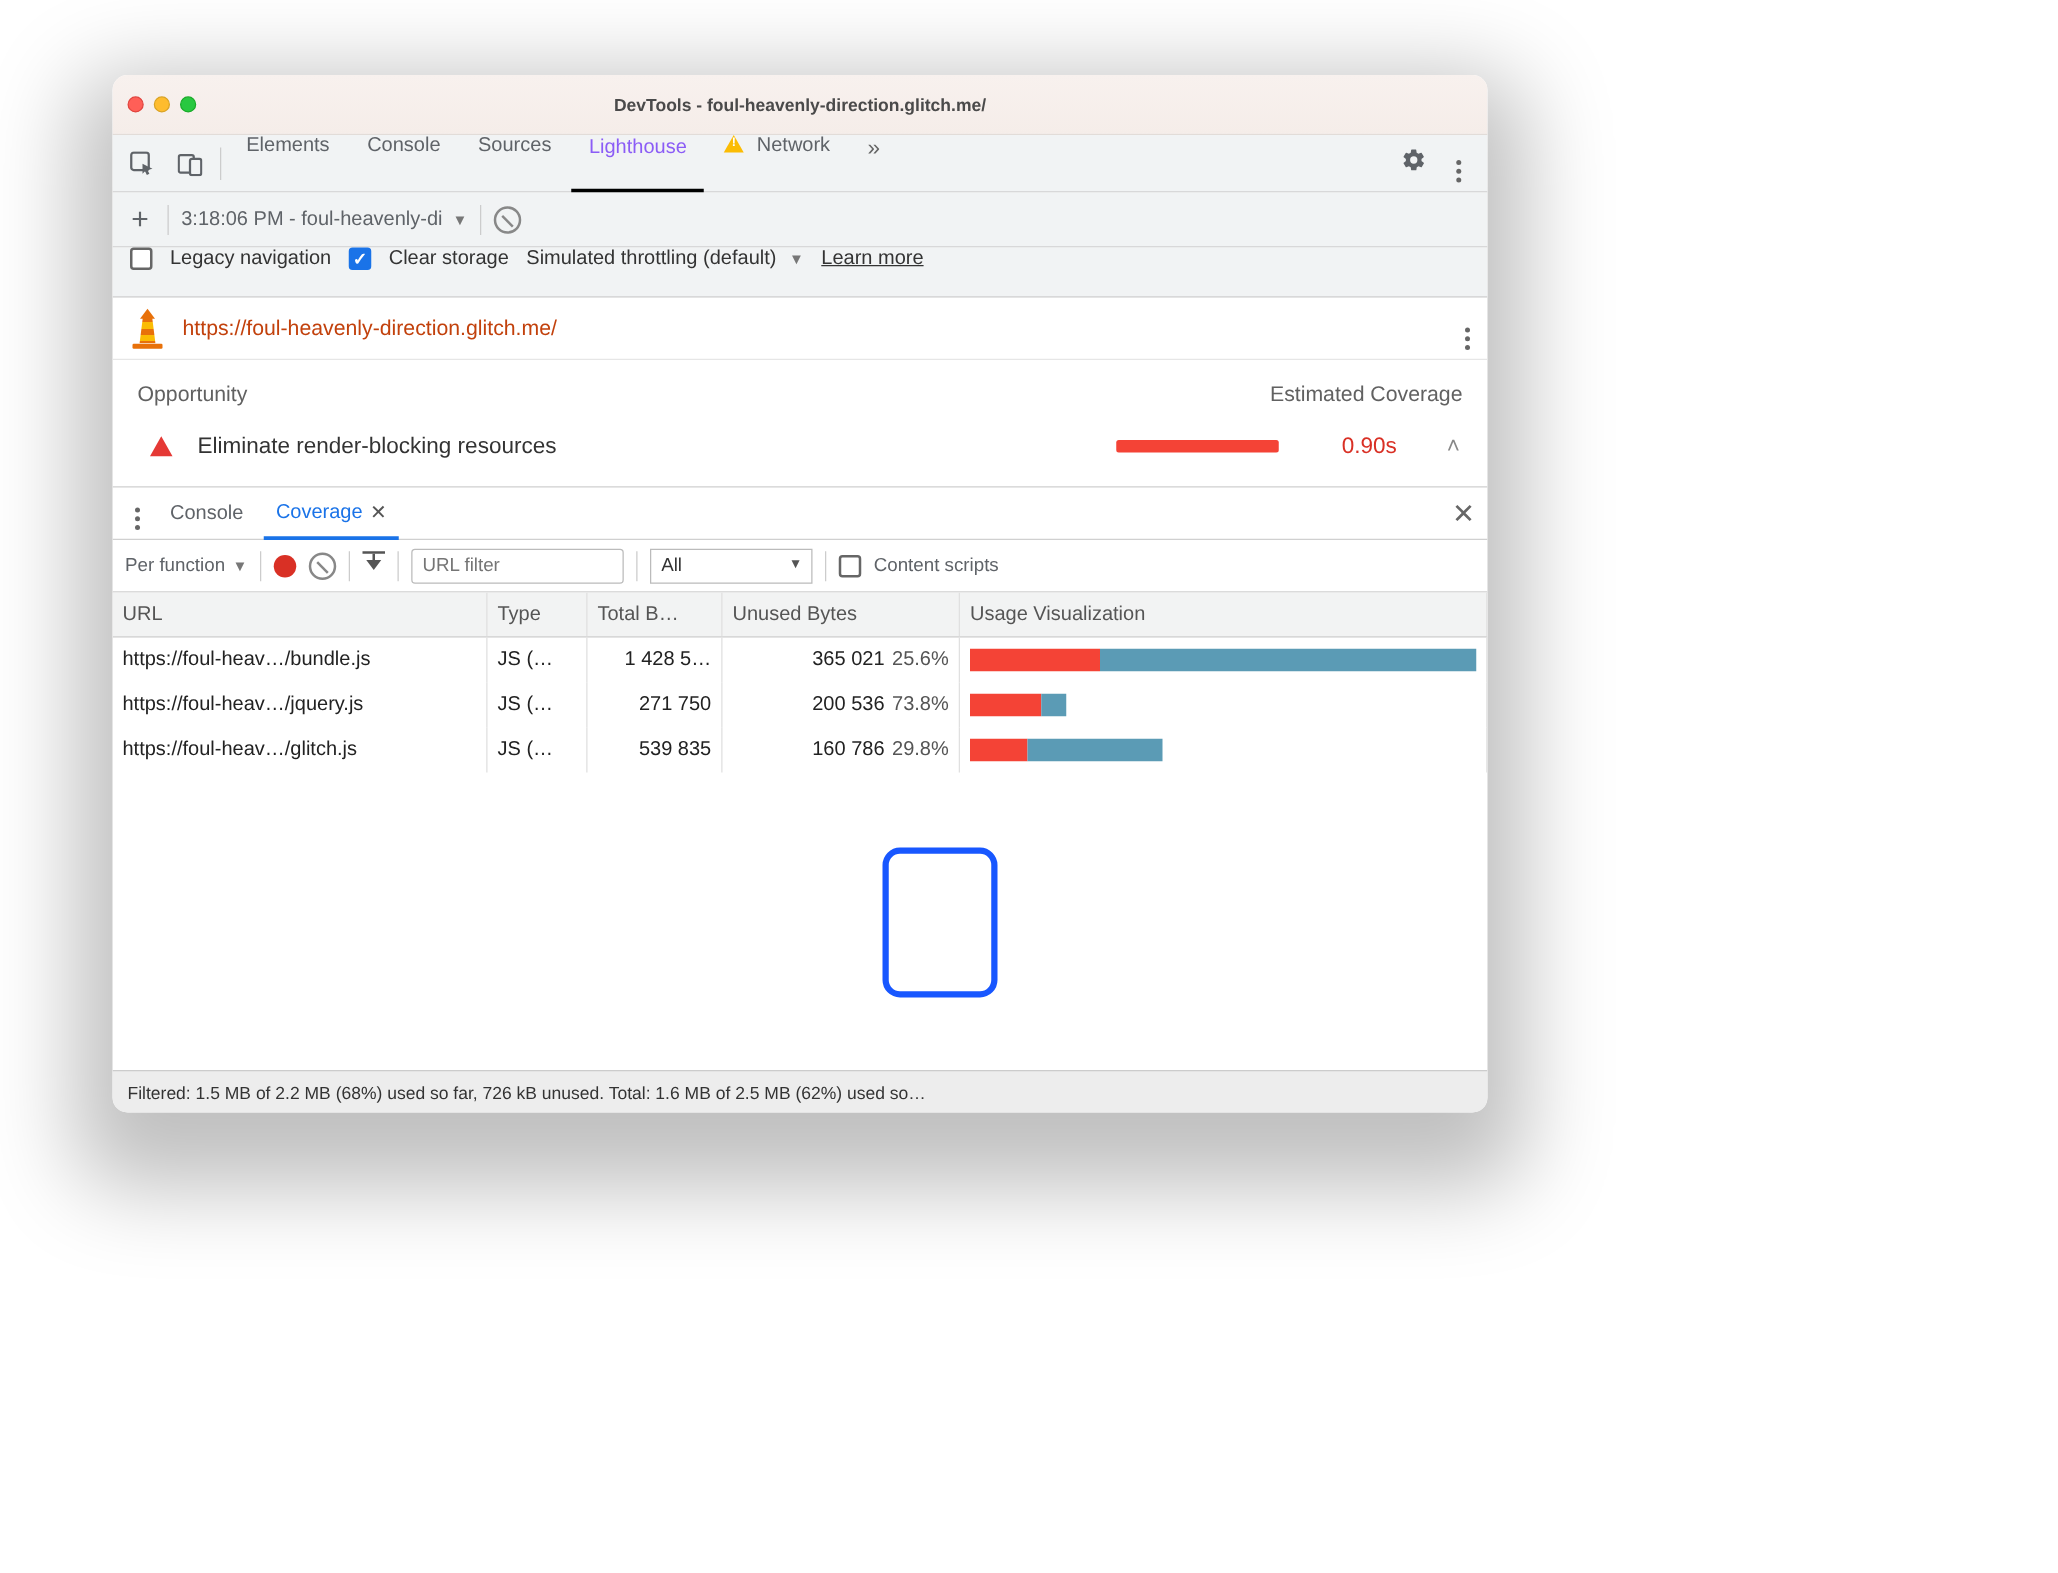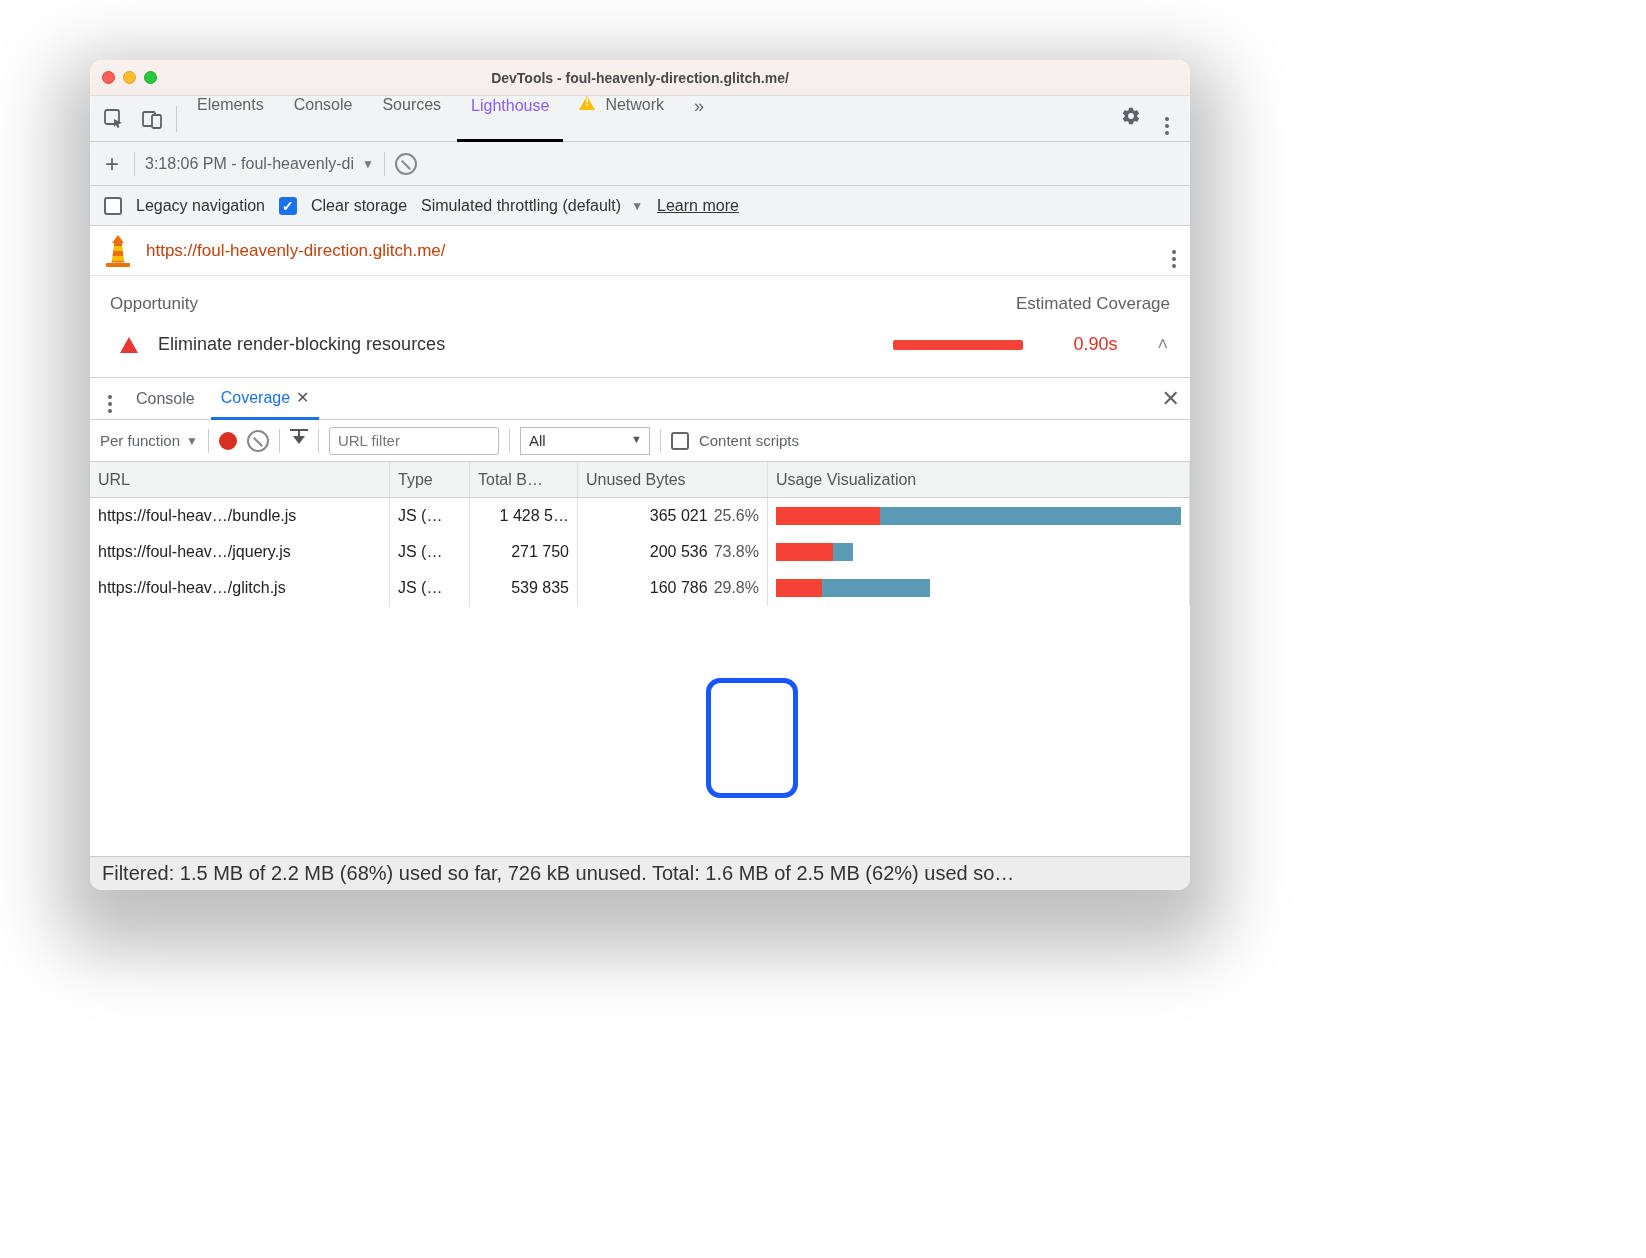--- a/index.html
+++ b/index.html
@@ -19,21 +19,21 @@
     background: #fff;
     border-radius: 12px;
     box-shadow: 0 30px 70px 30px rgba(0,0,0,0.25);
     overflow: hidden;
     display: flex;
     flex-direction: column;
     color: #202124;
   }
   
   .titlebar {
-    height: 36px;
+    height: 48px;
     background: linear-gradient(#f8f1ee,#f5ede9);
     border-bottom: 1px solid #e2dcd8;
     display: flex;
     align-items: center;
     padding: 0 12px;
     position: relative;
   }
   .traffic { display:flex; gap:8px; }
   .dot { width:13px; height:13px; border-radius:50%; }
   .dot.red{background:#ff5f57;border:1px solid #e0443e;}
@@ -70,21 +70,21 @@
     display:flex; align-items:center; padding:0 10px; gap:10px; color:#5f6368; font-size:16px;
   }
   .subbar .plus{font-size:24px; font-weight:300; width:24px; text-align:center;}
   .subbar .divider { width:1px; height:24px; background:#ccc;}
   .dropdown-caret{font-size:12px; color:#777;}
   .nosign { width:22px; height:22px; border:2px solid #888; border-radius:50%; position:relative; display:inline-block;}
   .nosign::after{content:""; position:absolute; left:3px; right:3px; top:50%; height:2px; background:#888; transform:rotate(45deg);}
   
   .optsbar {
     height:40px; background:#f1f3f4; border-bottom:1px solid #d0d0d0;
-    display:flex; align-items:center; padding:0 14px; gap:14px; font-size:16px; color:#333;
+    display:flex; align-items:flex-start; padding:0 14px; gap:14px; font-size:16px; color:#333;
   }
   .checkbox { width:18px; height:18px; border:2px solid #666; border-radius:3px; display:inline-flex; align-items:center; justify-content:center; background:#fff;}
   .checkbox.checked{background:#1a73e8; border-color:#1a73e8;}
   .checkbox.checked::after{content:"✓"; color:#fff; font-size:14px; font-weight:bold; line-height:1;}
   .link { text-decoration:underline; color:#333;}
   
   .urlrow { height:50px; display:flex; align-items:center; padding:0 14px; gap:14px; border-bottom:1px solid #e6e6e6;}
   .lighthouse-icon{width:28px;height:32px; position:relative;}
   .lh-base{position:absolute; bottom:0; left:2px; right:2px; height:4px; background:#e8710a; border-radius:1px;}
   .lh-body{position:absolute; bottom:4px; left:5px; width:18px; height:22px; background:repeating-linear-gradient(180deg,#e8710a 0 5px,#fbbc04 5px 10px); clip-path:polygon(15% 100%,85% 100%,70% 0,30% 0);}
@@ -138,21 +138,21 @@
     border:5px solid #1857ff;
     border-radius:14px;
     width:92px;
     height:120px;
     pointer-events:none;
     top: 618px;
     left: 616px;
   }
   .ct-body{position:relative; flex:1; overflow:auto;}
   
-  .statusbar{height:34px;background:#ededed;border-top:1px solid #ccc;display:flex;align-items:center;padding:0 12px;font-size:20px;color:#333; white-space:nowrap; overflow:hidden;}
+  .statusbar{height:34px;background:#ededed;border-top:1px solid #ccc;display:flex;align-items:center;padding:0 12px;font-size:14px;color:#333; white-space:nowrap; overflow:hidden;}
   .warn-tri{width:0;height:0;border-left:8px solid transparent;border-right:8px solid transparent;border-bottom:14px solid #fbbc04; position:relative; margin-right:4px;}
   .warn-tri::after{content:"!";position:absolute;left:-2px;top:1px;font-size:10px;color:#fff;font-weight:bold;}
   .morearrow{font-size:18px;color:#666;}
   .kebab-dots{display:inline-flex;flex-direction:column;gap:3px;align-items:center;}
   .kebab-dots span{width:4px;height:4px;background:#666;border-radius:50%;}
 </style>
 </head>
 <body>
 
 <div class="window">

